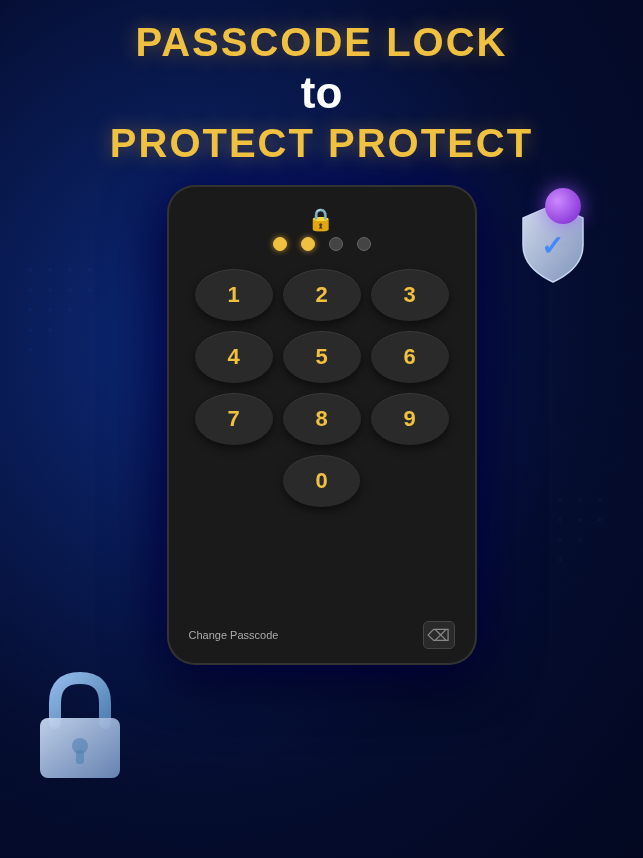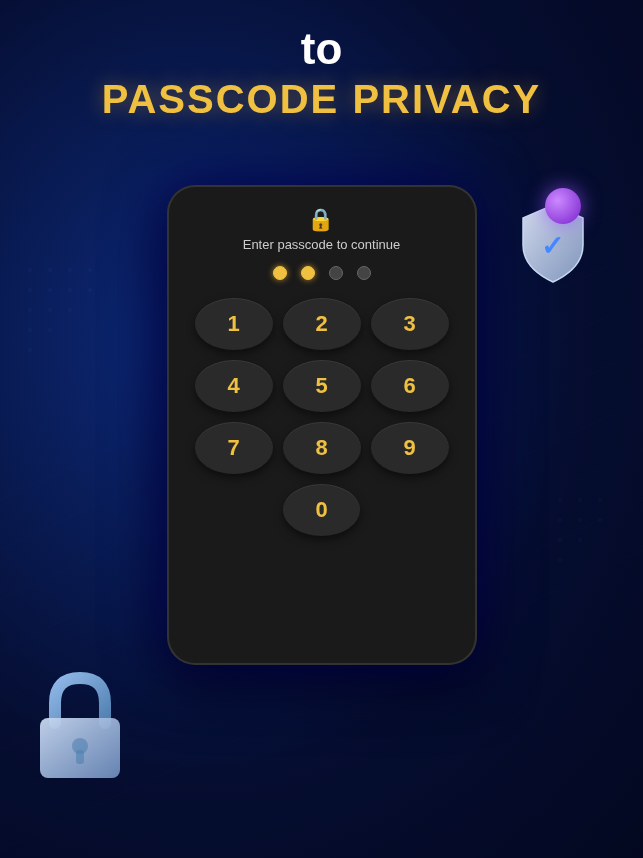--- a/index.html
+++ b/index.html
@@ -261,22 +261,23 @@
         <circle cx="580" cy="520" r="2"></circle>
         <circle cx="600" cy="520" r="2"></circle>
       <circle cx="560" cy="540" r="2"></circle>
         <circle cx="580" cy="540" r="2"></circle>
       <circle cx="560" cy="560" r="2"></circle>
     </g>
   </svg>
 </div>
 
 <div class="title-area">
+  <div class="title-main">PASSCODE LOCK</div>
   <div class="title-to">to</div>
-  <div class="title-main">PASSCODE PRIVACY</div>
+  <div class="title-main">PROTECT PROTECT</div>
 </div>
 
 <div class="shield-wrap">
   <svg class="shield-svg" viewBox="0 0 80 90" xmlns="http://www.w3.org/2000/svg">
     <defs>
       <linearGradient id="shieldGrad" x1="0%" y1="0%" x2="100%" y2="100%">
         <stop offset="0%" style="stop-color:#e8f0ff;stop-opacity:0.9"></stop>
         <stop offset="100%" style="stop-color:#a0b8e0;stop-opacity:0.8"></stop>
       </linearGradient>
     </defs>
@@ -285,21 +286,20 @@
   </svg>
 </div>
 
 <div class="purple-ball"></div>
 
 <div class="tablet">
   <div class="tablet-screen">
 
     <div class="lock-icon-small">🔒</div>
 
-    <div class="passcode-prompt">Enter passcode to continue</div>
 
     <div class="dots-row">
       <div class="dot filled"></div>
       <div class="dot filled"></div>
       <div class="dot"></div>
       <div class="dot"></div>
     </div>
 
     <div class="numpad">
       <button class="numpad-btn">1</button>
@@ -312,20 +312,26 @@
       <button class="numpad-btn">8</button>
       <button class="numpad-btn">9</button>
     </div>
 
     <div class="zero-row">
       <button class="numpad-btn">0</button>
     </div>
 
   </div>
 
+  <div class="tablet-bottom">
+    <button class="change-passcode-btn">Change Passcode</button>
+    <button class="delete-btn">
+      <span>⌫</span>
+    </button>
+  </div>
 </div>
 
 <div class="big-lock-wrap">
   <svg viewBox="0 0 110 120" width="110" height="120" xmlns="http://www.w3.org/2000/svg">
     <defs>
       <linearGradient id="lockBodyGrad" x1="0%" y1="0%" x2="100%" y2="100%">
         <stop offset="0%" style="stop-color:#c8d8f0;stop-opacity:0.95"></stop>
         <stop offset="100%" style="stop-color:#7090c0;stop-opacity:0.9"></stop>
       </linearGradient>
       <linearGradient id="lockShackleGrad" x1="0%" y1="0%" x2="100%" y2="100%">

